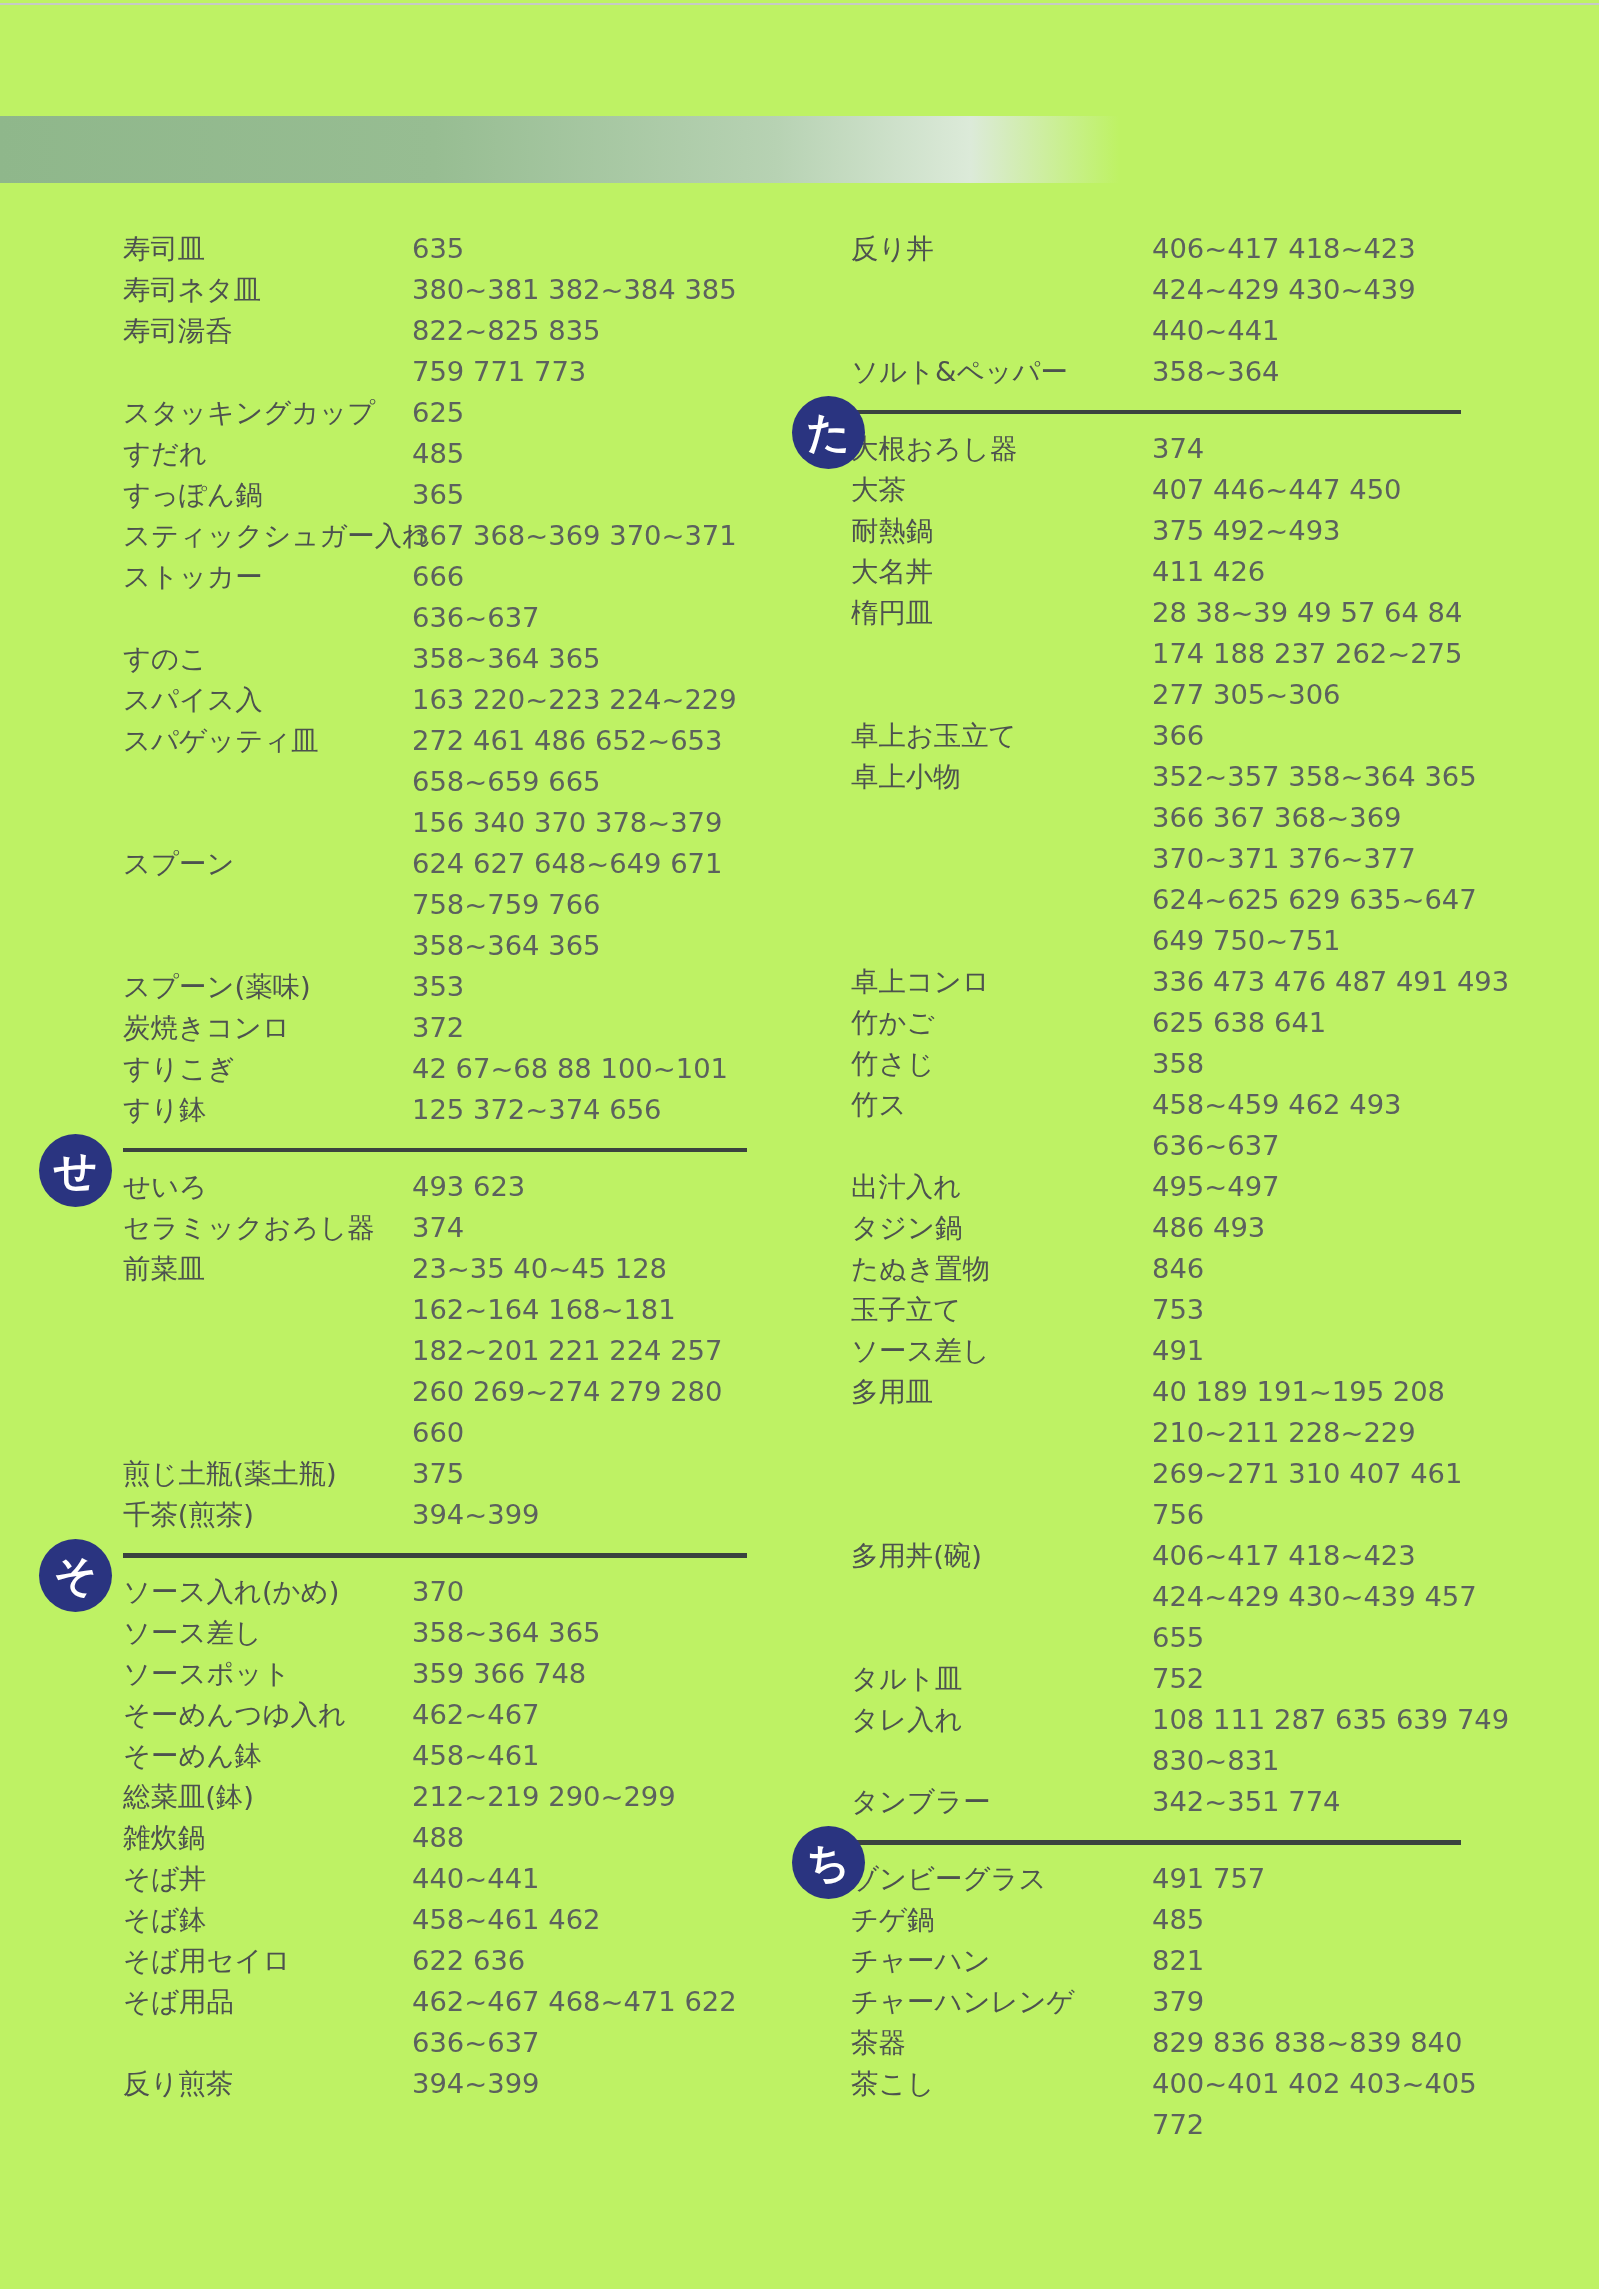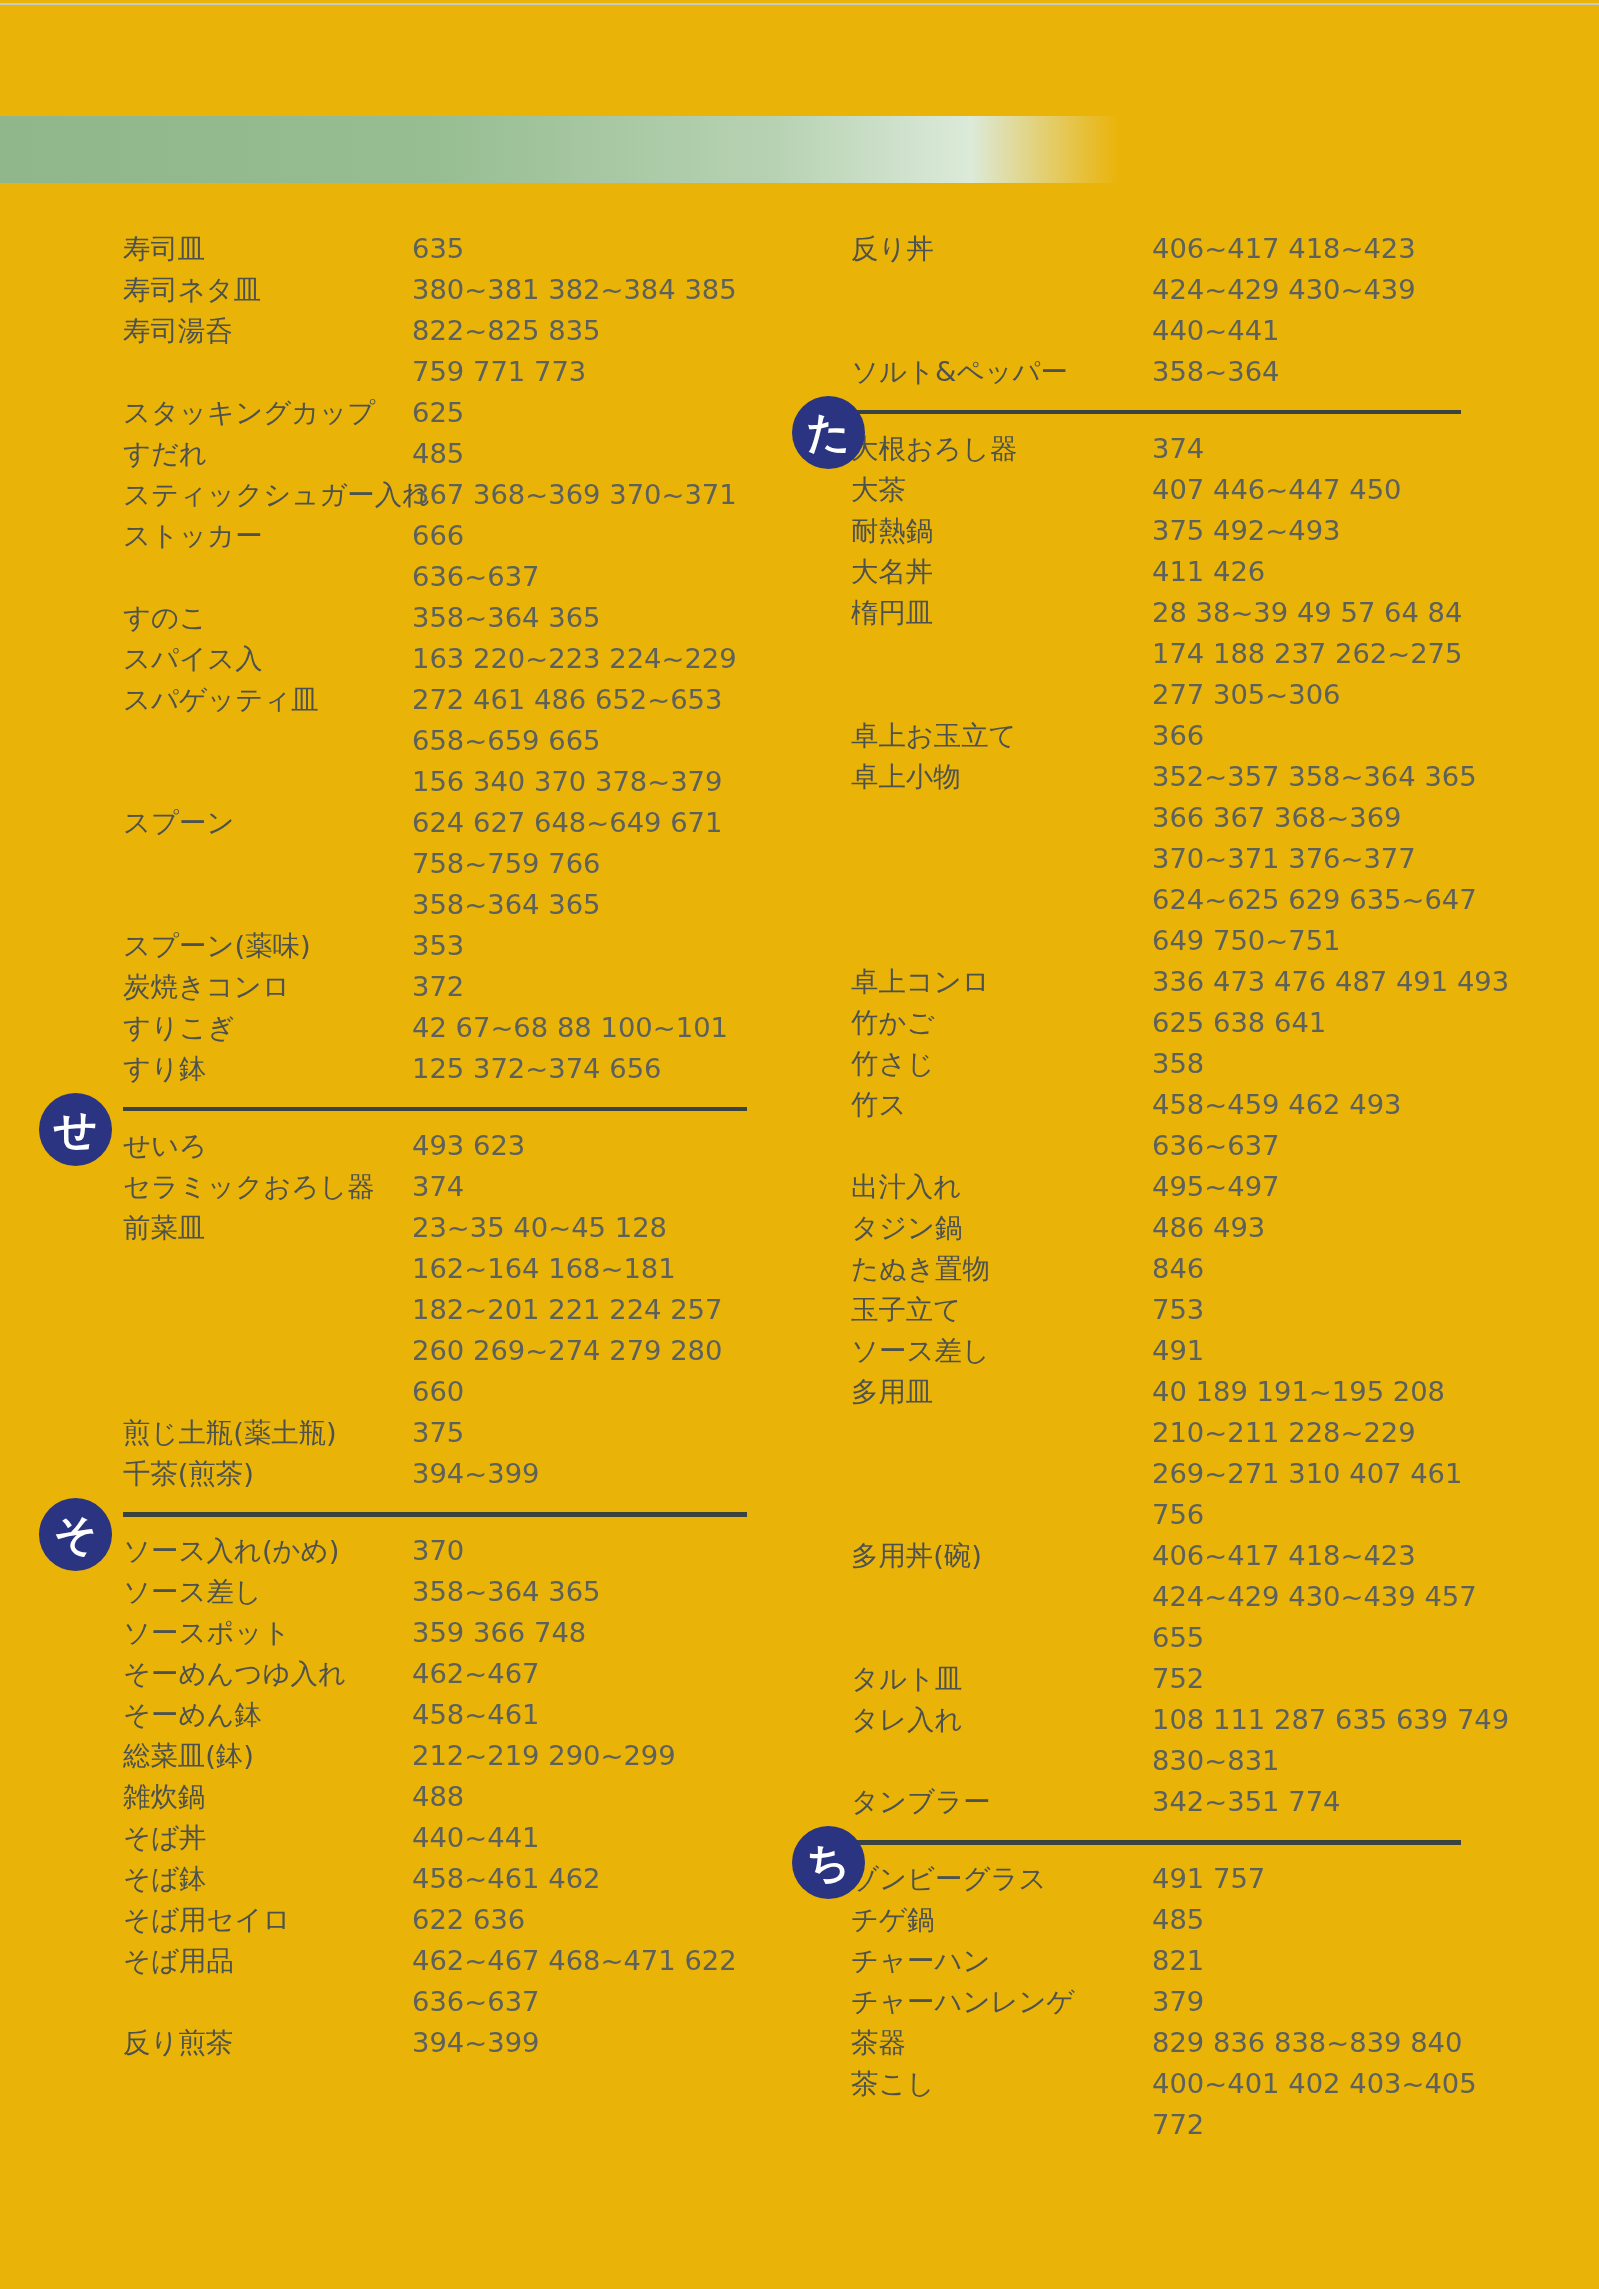--- a/index.html
+++ b/index.html
@@ -3,21 +3,21 @@
 <meta charset="utf-8">
 <style>
   html,body { margin:0; padding:0; }
   body {
     width:1600px; height:2290px;
     background:#f4f5f4;
     font-family:"DejaVu Sans","Liberation Sans",sans-serif;
   }
   .page {
     position:relative; width:1600px; height:2290px;
-    background:#eab308; overflow:hidden;
+    background:#bef264; overflow:hidden;
   }
   .top-hairline {
     position:absolute; top:2.9px; left:0; width:1600px; height:2px;
     background:#c6cac6;
   }
   .band {
     position:absolute; top:116px; left:0; width:1142px; height:67px;
     background:linear-gradient(to right,
       #8fb78b 0%, #97bd92 38%, #b7d2b3 68%, #dcead9 85%, rgba(255,255,255,0) 98%);
   }
@@ -80,20 +80,26 @@
           <div class="page-line">625</div>
         </div>
       </div>
       <div class="entry">
         <div class="label">すだれ</div>
         <div class="pages">
           <div class="page-line">485</div>
         </div>
       </div>
       <div class="entry">
+        <div class="label">すっぽん鍋</div>
+        <div class="pages">
+          <div class="page-line">365</div>
+        </div>
+      </div>
+      <div class="entry">
         <div class="label">スティックシュガー入れ</div>
         <div class="pages">
           <div class="page-line">367 368~369 370~371</div>
         </div>
       </div>
       <div class="entry">
         <div class="label">ストッカー</div>
         <div class="pages">
           <div class="page-line">666</div>
           <div class="page-line">636~637</div>

